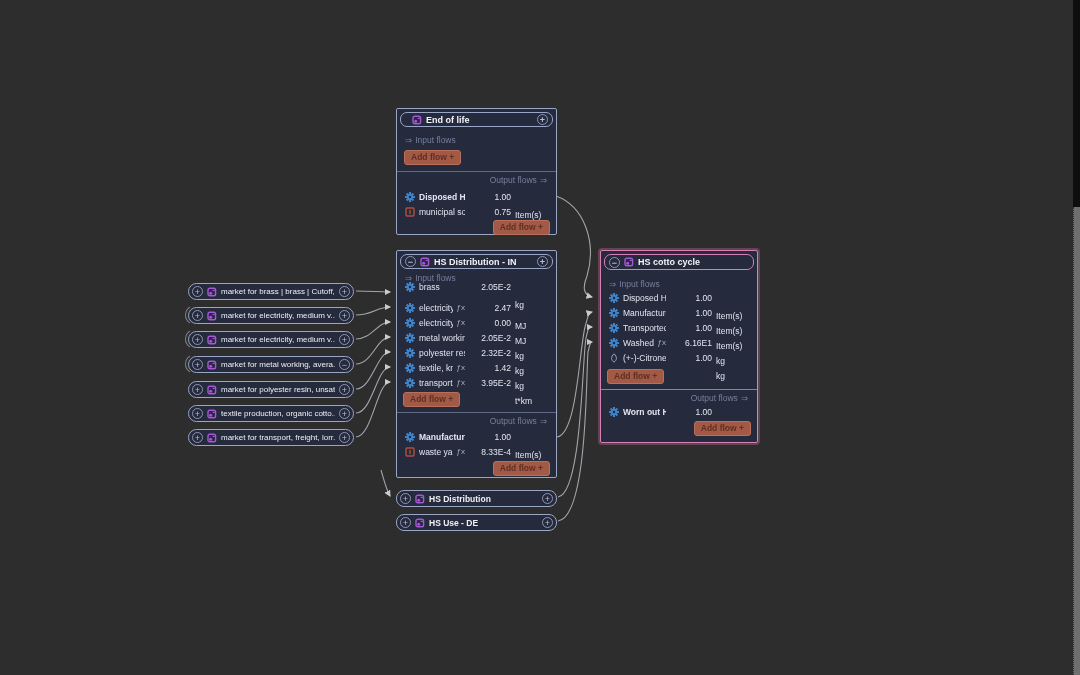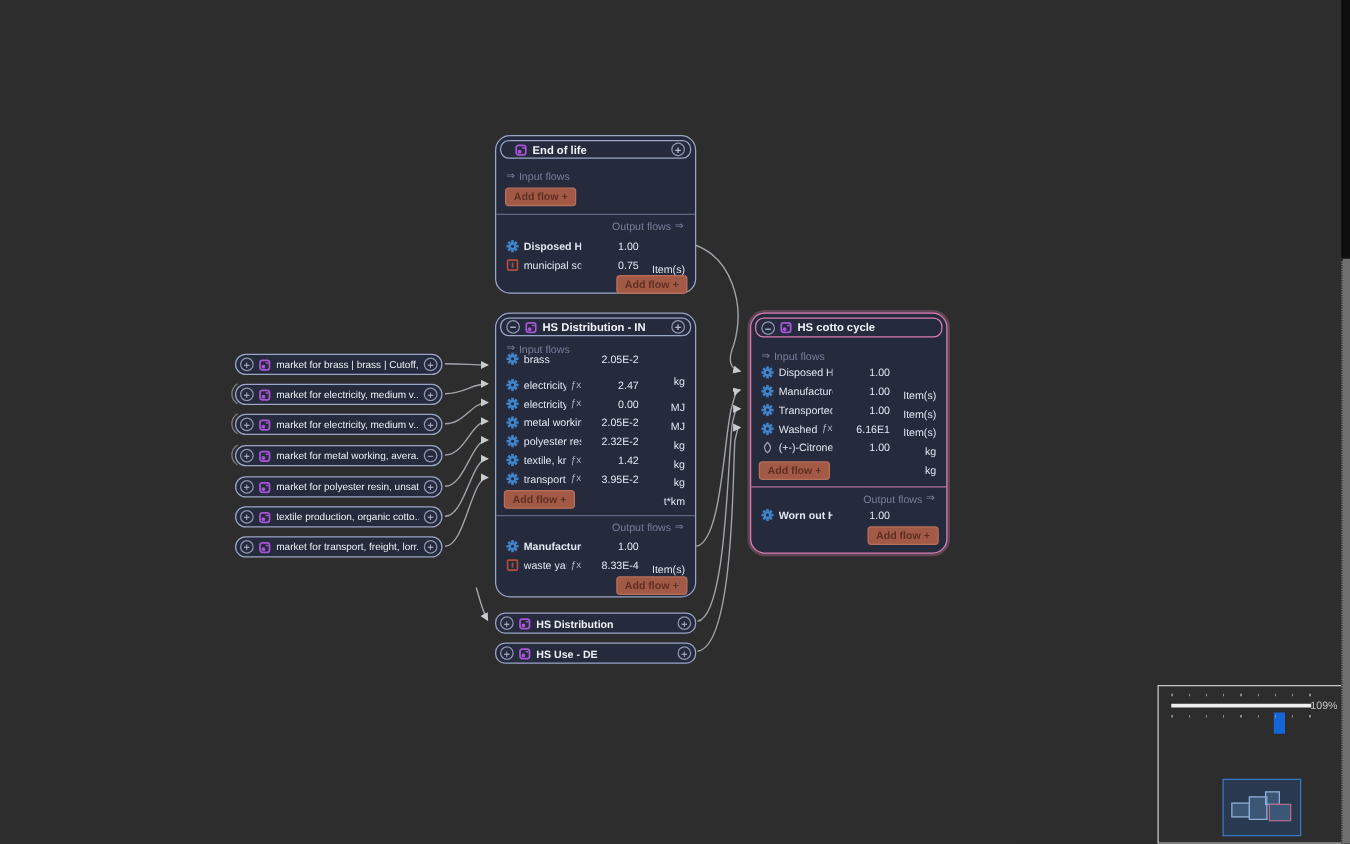--- a/index.html
+++ b/index.html
@@ -5,42 +5,42 @@
   html,body{margin:0;padding:0;background:#2d2d2d;width:1080px;height:675px;overflow:hidden;
     font-family:"Liberation Sans","DejaVu Sans",sans-serif;}
   #stage{position:relative;width:1080px;height:675px;background:#2d2d2d;}
 
   
   #edges{position:absolute;left:0;top:0;z-index:1;}
   #edges path{fill:none;stroke:#b7bac2;stroke-width:1.1;opacity:.85;}
   #edges path.stub{opacity:.55;}
 
   
-  .node{position:absolute;z-index:2;background:#252a3c;border:1px solid #9aa6c6;border-radius:12px;box-sizing:border-box;}
+  .node{position:absolute;z-index:2;background:#252a3c;border:1px solid #9aa6c6;border-radius:2px;box-sizing:border-box;}
   .node.pink{border-color:#d87fb4;box-shadow:0 0 0 2px rgba(216,127,180,.30);}
   .node-header{position:absolute;left:3px;right:3px;top:3px;height:15px;border:1px solid #9aa6c6;border-radius:7px;
     display:flex;align-items:center;gap:4px;padding:0 4px;color:#f2f4fa;font-size:9px;font-weight:600;box-sizing:border-box;}
   .node.pink .node-header{border-color:#d87fb4;height:16px;}
   .node-title{white-space:nowrap;overflow:hidden;}
   .spacer{flex:1;}
   .circle-btn{flex:0 0 auto;width:11px;height:11px;border:1px solid #8d96b2;border-radius:50%;color:#b6bdd2;
     font-size:9px;line-height:10px;text-align:center;box-sizing:border-box;cursor:pointer;}
   .flow-label{position:absolute;font-size:8.5px;color:#767f9c;display:flex;gap:3px;align-items:center;}
   .flow-label.right{right:9px;}
   .flow-label.left{left:8px;}
   .divider{position:absolute;left:0;right:0;height:1px;background:#8f9cbd;opacity:.55;}
   .node.pink .divider{background:#d87fb4;opacity:.8;}
   .row{position:absolute;left:2px;right:2px;height:15px;display:flex;align-items:center;gap:4px;
     padding:0 6px;font-size:8.5px;color:#e2e6f1;box-sizing:border-box;}
   .row .name{flex:1;white-space:nowrap;overflow:hidden;}
   .row .name.bold{font-weight:700;}
   .row .fx{color:#aab1c4;font-size:8px;flex:0 0 auto;}
   .row .fx:empty{display:none;}
   .row .val{flex:0 0 auto;min-width:42px;text-align:right;}
-  .row .unit{flex:0 0 auto;min-width:33px;text-align:right;margin-top:36px;}
+  .row .unit{flex:0 0 auto;min-width:33px;text-align:left;margin-top:36px;}
   .icon{flex:0 0 auto;}
   .addflow{position:absolute;background:#a25a47;border:1px solid #b8705a;color:#5f2f22;font-size:8.5px;font-weight:600;
     border-radius:3px;padding:2px 6px;line-height:1.1;cursor:pointer;white-space:nowrap;}
 
   
   .pill{position:absolute;z-index:2;height:17px;background:#252a3c;border:1px solid #9aa6c6;border-radius:9px;
     display:flex;align-items:center;gap:4px;padding:0 3px;box-sizing:border-box;color:#eef0f6;font-size:8px;}
   .pill .pill-label{flex:1;white-space:nowrap;overflow:hidden;}
 
   
@@ -399,31 +399,17 @@
   </div>
   <div class="pill" style="left:188px;top:429px;width:166px">
     <span class="circle-btn">+</span>
     <svg class="icon" width="10" height="10" viewBox="0 0 10 10" style="color:#a855d8">
         <use href="#proc"></use>
       </svg>
     <span class="pill-label">market for transport, freight, lorr...</span>
     <span class="circle-btn">+</span>
   </div>
 
-  <div id="nav-panel">
-    <div class="ticks" style="top:6px"></div>
-    <div id="slider-track">
-      <div id="slider-handle"></div>
-    </div>
-    <div class="ticks" style="top:23px"></div>
-    <span id="zoom-label">109%</span>
-    <div id="viewport-rect">
-      <div class="mini" style="left:20px;top:13px;width:13px;height:17px"></div>
-      <div class="mini" style="left:33px;top:9px;width:10px;height:9px"></div>
-      <div class="mini pinkish" style="left:36px;top:19px;width:16px;height:12px"></div>
-      <div class="mini" style="left:6px;top:18px;width:13px;height:10px"></div>
-    </div>
-  </div>
 
   <div id="scrollbar-dark"></div>
   <div id="scrollbar-gray"></div>
 
 </div>
 
 </body></html>

